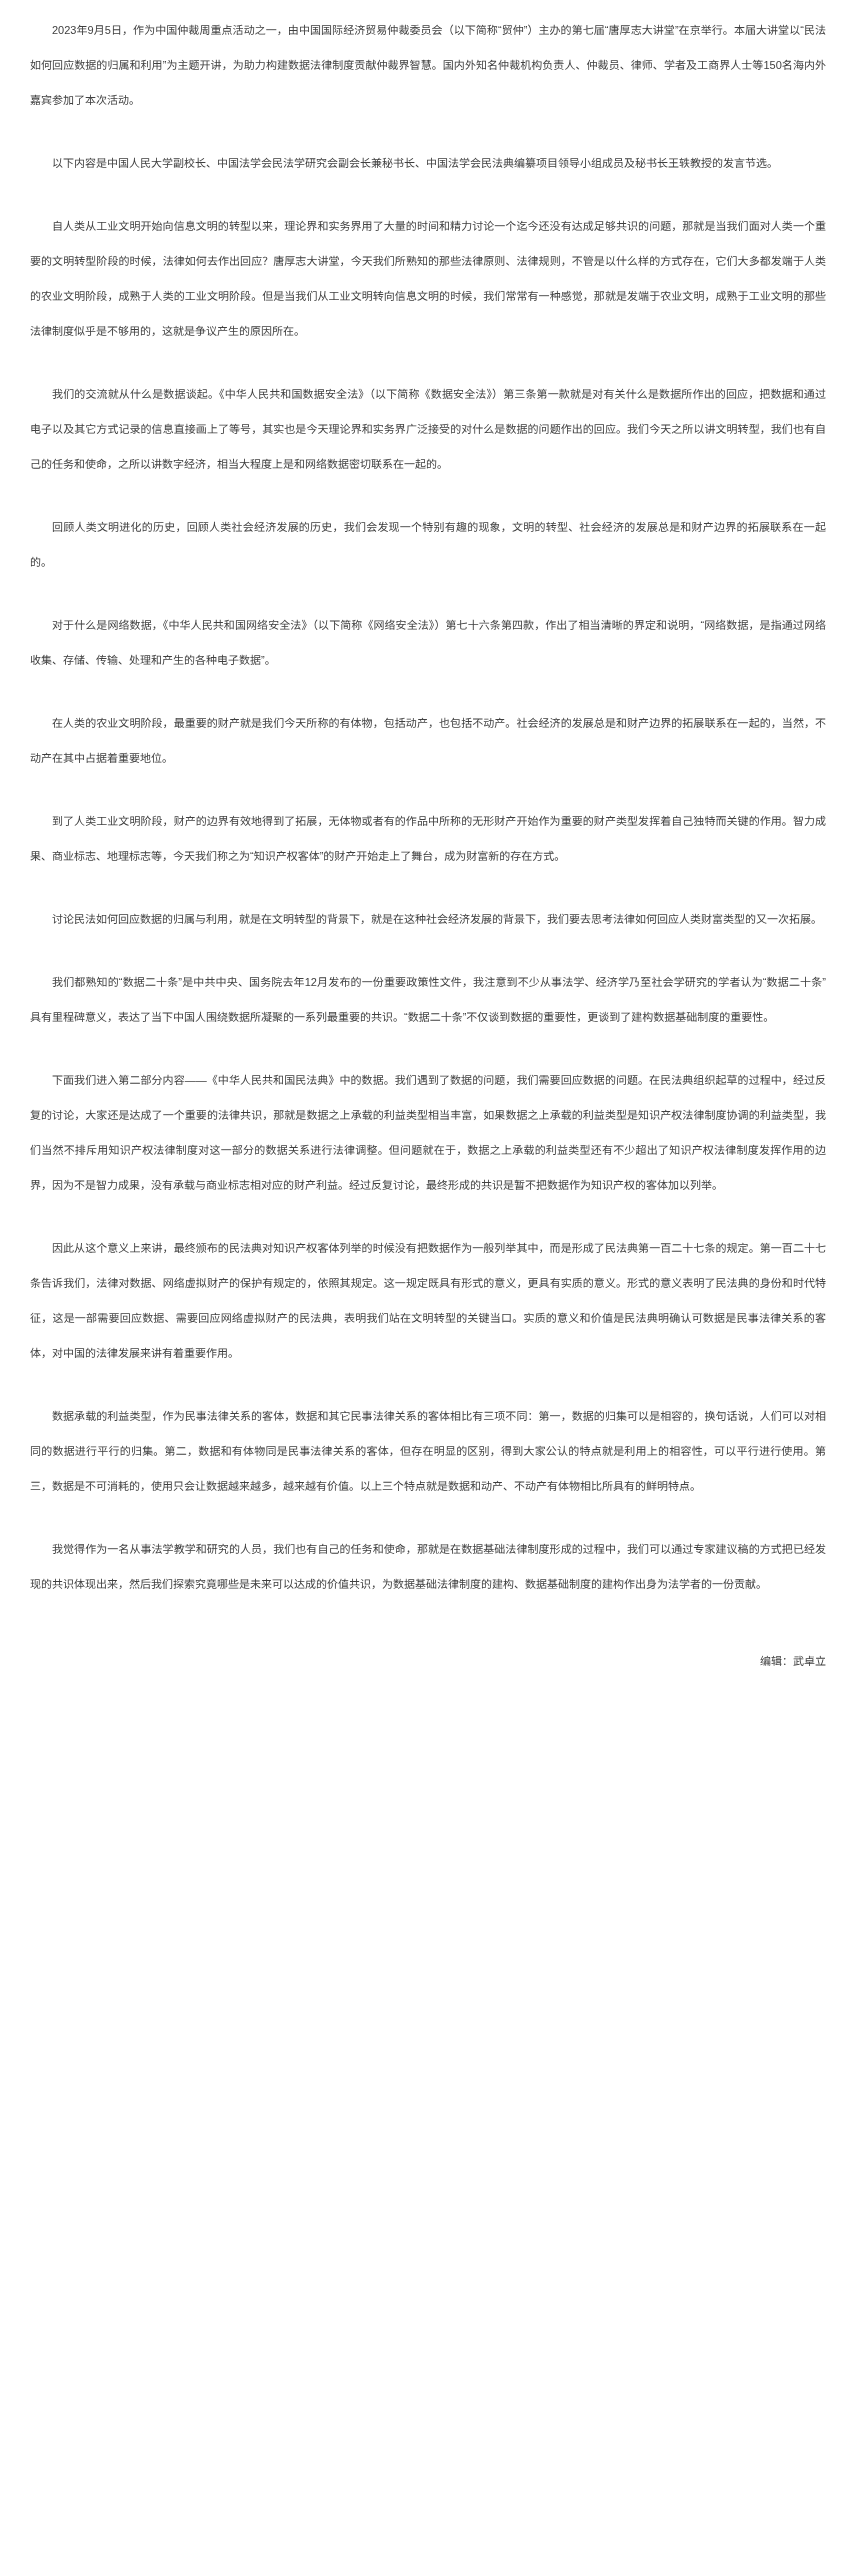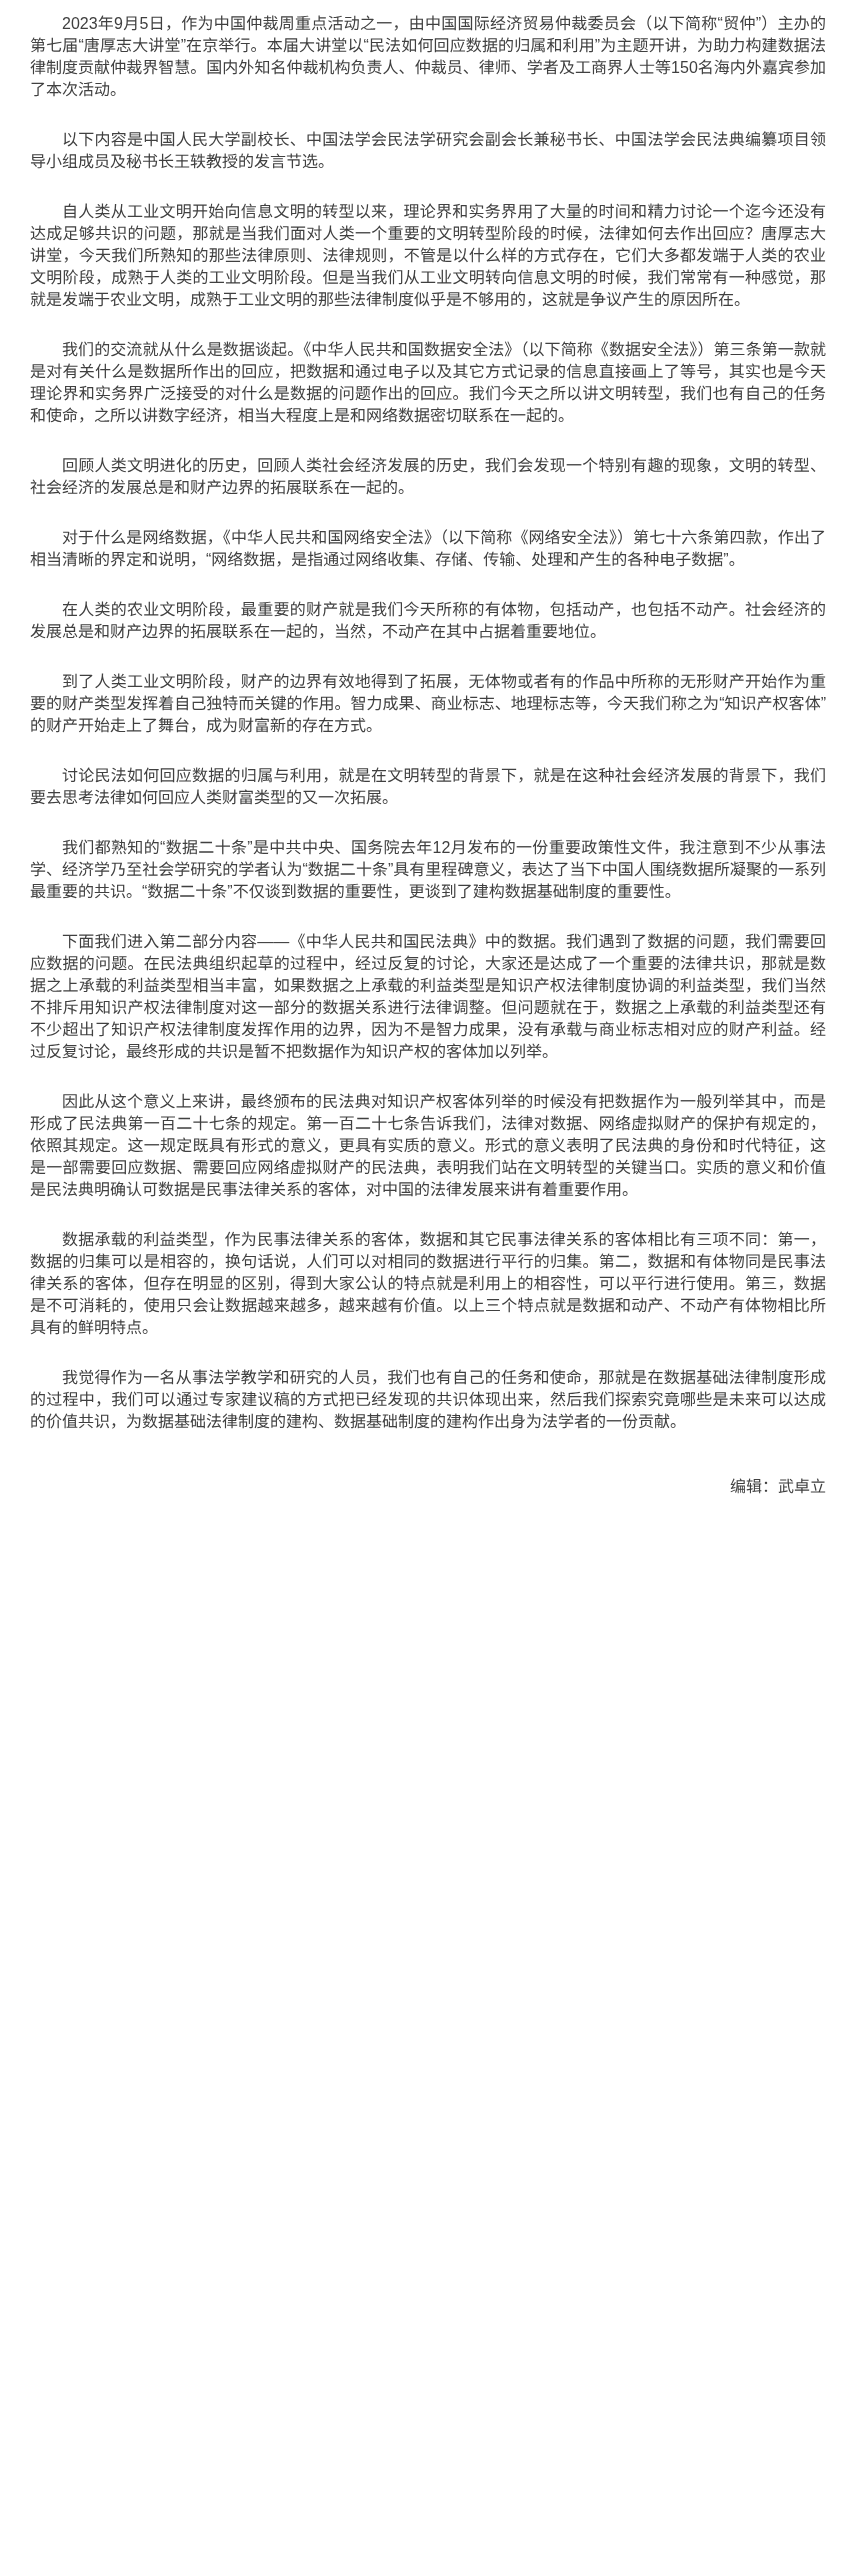--- a/index.html
+++ b/index.html
@@ -9,34 +9,35 @@
   }
   .page {
     width: 857px;
     box-sizing: border-box;
     padding: 13.3px 31px 29.5px 30px;
     background: #ffffff;
     font-family: "Liberation Sans", "DejaVu Sans", sans-serif;
   }
   .article p {
     margin: 28px 0 0 0;
-    font-size: 16px;
-    line-height: 22px;
+    font-size: 11px;
+    line-height: 35px;
     color: #404040;
     text-align: justify;
     text-indent: 2em;
     word-break: break-all;
   }
   .article p:first-child {
     margin-top: 0;
   }
   .article p.editor {
     margin-top: 43px;
     text-align: right;
     text-indent: 0;
+    font-family: Liberation Mono, monospace;
   }
 </style>
 </head>
 <body>
 
 <div class="page">
   <article class="article">
     <p>2023年9月5日，作为中国仲裁周重点活动之一，由中国国际经济贸易仲裁委员会（以下简称“贸仲”）主办的第七届“唐厚志大讲堂”在京举行。本届大讲堂以“民法如何回应数据的归属和利用”为主题开讲，为助力构建数据法律制度贡献仲裁界智慧。国内外知名仲裁机构负责人、仲裁员、律师、学者及工商界人士等150名海内外嘉宾参加了本次活动。</p>
     <p>以下内容是中国人民大学副校长、中国法学会民法学研究会副会长兼秘书长、中国法学会民法典编纂项目领导小组成员及秘书长王轶教授的发言节选。</p>
     <p>自人类从工业文明开始向信息文明的转型以来，理论界和实务界用了大量的时间和精力讨论一个迄今还没有达成足够共识的问题，那就是当我们面对人类一个重要的文明转型阶段的时候，法律如何去作出回应？唐厚志大讲堂，今天我们所熟知的那些法律原则、法律规则，不管是以什么样的方式存在，它们大多都发端于人类的农业文明阶段，成熟于人类的工业文明阶段。但是当我们从工业文明转向信息文明的时候，我们常常有一种感觉，那就是发端于农业文明，成熟于工业文明的那些法律制度似乎是不够用的，这就是争议产生的原因所在。</p>

